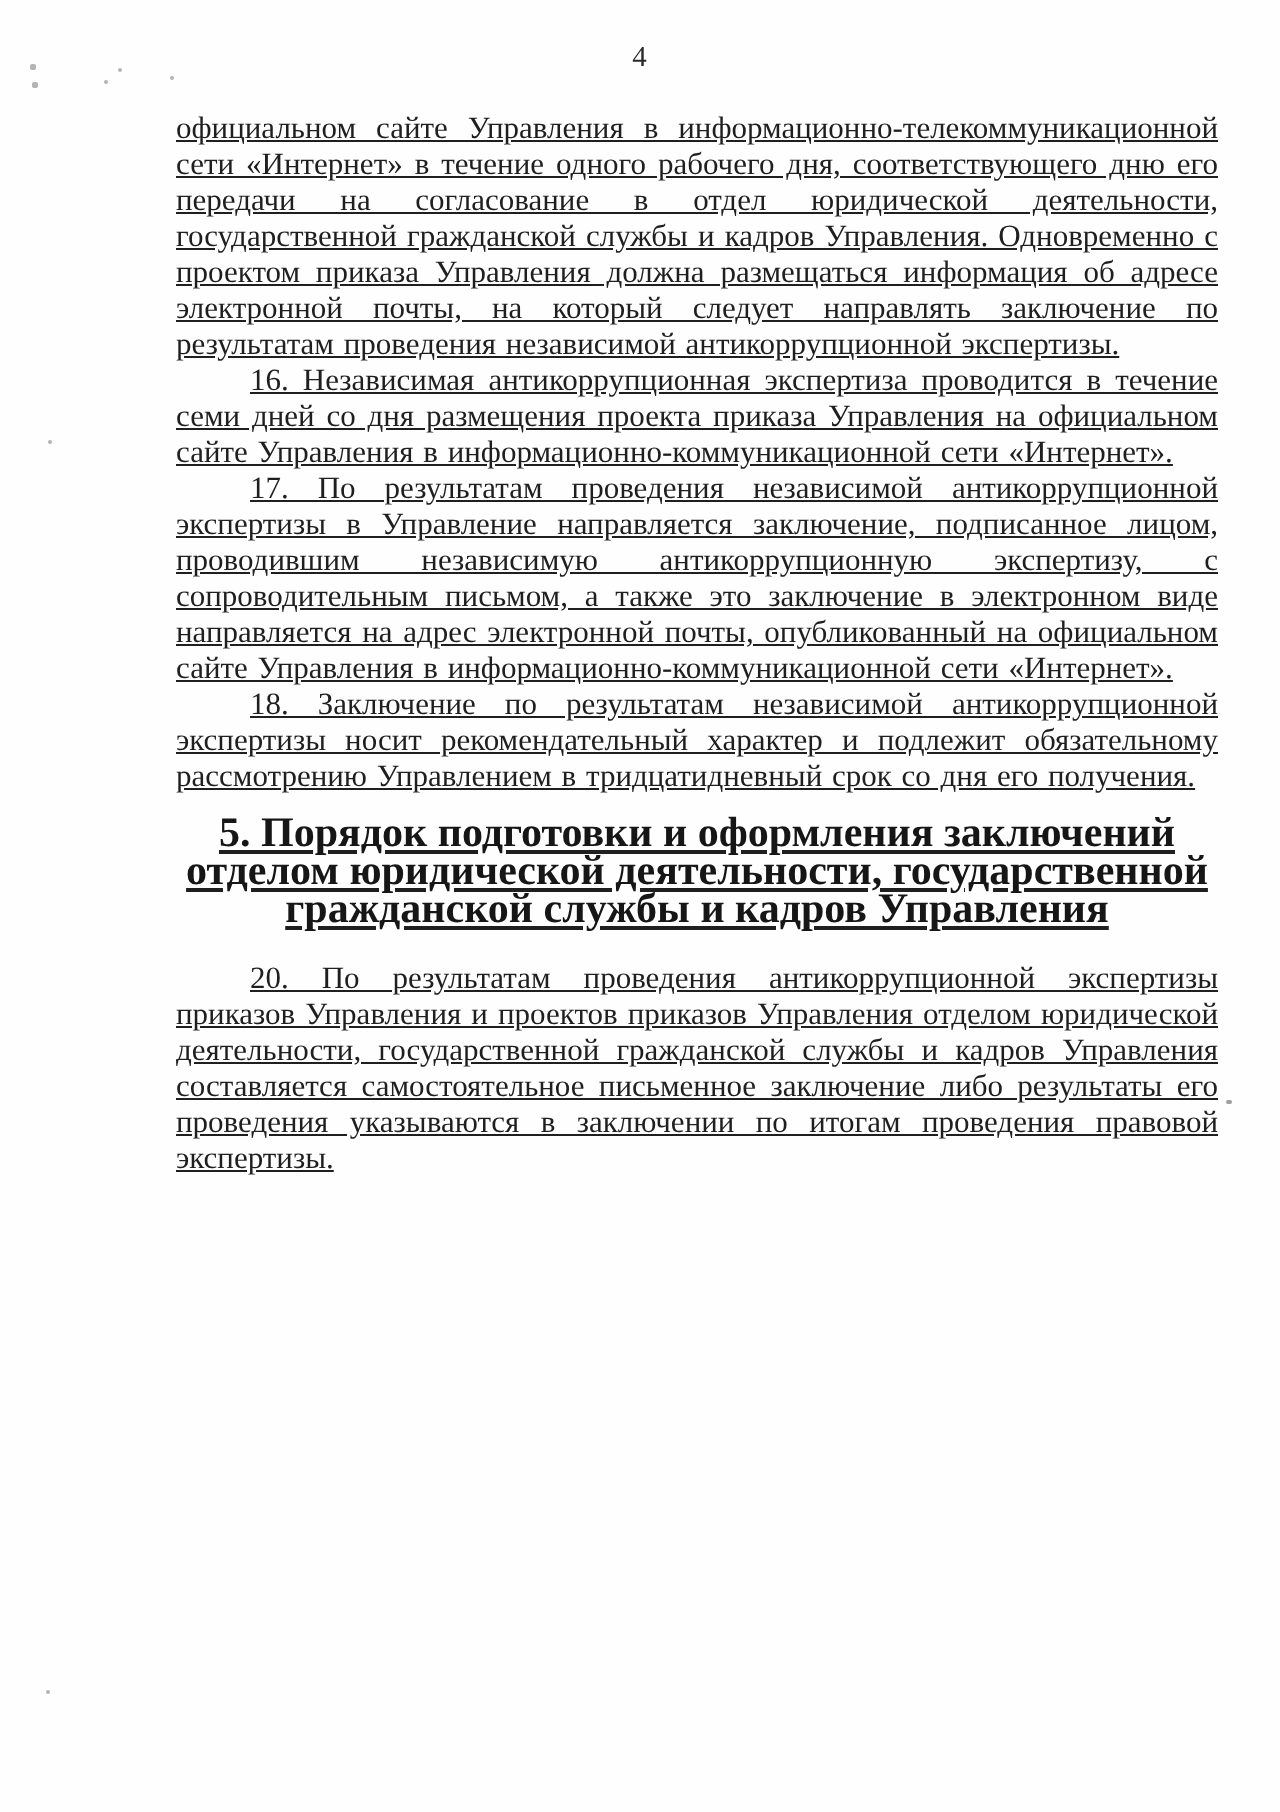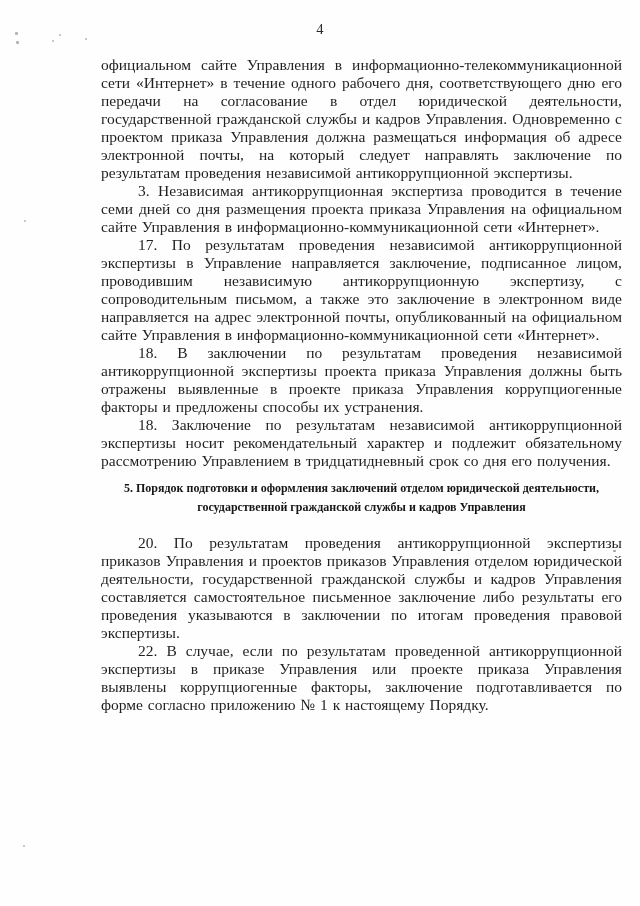--- a/index.html
+++ b/index.html
@@ -24,37 +24,38 @@
     left: 0;
     width: 100%;
     text-align: center;
     font-size: 14.5px;
     color: #2a2a2a;
     letter-spacing: 0.5px;
   }
   .content {
     position: absolute;
     top: 56px;
-    left: 101px;
+    left: 88px;
     width: 521px;
     font-size: 15.5px;
     line-height: 18px;
     text-align: justify;
+    text-decoration: underline;
   }
   .para {
     margin: 0;
     text-indent: 37px;
     word-spacing: 1px;
   }
   .para.no-indent {
     text-indent: 0;
   }
   .section-heading {
     margin: 9px 0 17px 0;
-    font-size: 12px;
+    font-size: 21px;
     line-height: 19px;
     font-weight: bold;
     text-align: center;
     text-indent: 0;
     color: #161616;
   }
   
   .speck {
     position: absolute;
     width: 3px;
@@ -75,35 +76,33 @@
 <body>
 
 <div class="page">
 
   <div class="page-number">4</div>
 
   <div class="content">
 
     <p class="para no-indent">официальном сайте Управления в информационно-телекоммуникационной сети «Интернет» в течение одного рабочего дня, соответствующего дню его передачи на согласование в отдел юридической деятельности, государственной гражданской службы и кадров Управления. Одновременно с проектом приказа Управления должна размещаться информация об адресе электронной почты, на который следует направлять заключение по результатам проведения независимой антикоррупционной экспертизы.</p>
 
-    <p class="para">3. Независимая антикоррупционная экспертиза проводится в течение семи дней со дня размещения проекта приказа Управления на официальном сайте Управления в информационно-коммуникационной сети «Интернет».</p>
+    <p class="para">16. Независимая антикоррупционная экспертиза проводится в течение семи дней со дня размещения проекта приказа Управления на официальном сайте Управления в информационно-коммуникационной сети «Интернет».</p>
 
     <p class="para">17. По результатам проведения независимой антикоррупционной экспертизы в Управление направляется заключение, подписанное лицом, проводившим независимую антикоррупционную экспертизу, с сопроводительным письмом, а также это заключение в электронном виде направляется на адрес электронной почты, опубликованный на официальном сайте Управления в информационно-коммуникационной сети «Интернет».</p>
 
-    <p class="para">18. В заключении по результатам проведения независимой антикоррупционной экспертизы проекта приказа Управления должны быть отражены выявленные в проекте приказа Управления коррупциогенные факторы и предложены способы их устранения.</p>
 
     <p class="para">18. Заключение по результатам независимой антикоррупционной экспертизы носит рекомендательный характер и подлежит обязательному рассмотрению Управлением в тридцатидневный срок со дня его получения.</p>
 
 
     <h2 class="section-heading">5. Порядок подготовки и оформления заключений отделом юридической деятельности, государственной гражданской службы и кадров Управления</h2>
 
     <p class="para">20. По результатам проведения антикоррупционной экспертизы приказов Управления и проектов приказов Управления отделом юридической деятельности, государственной гражданской службы и кадров Управления составляется самостоятельное письменное заключение либо результаты его проведения указываются в заключении по итогам проведения правовой экспертизы.</p>
 
 
-    <p class="para">22. В случае, если по результатам проведенной антикоррупционной экспертизы в приказе Управления или проекте приказа Управления выявлены коррупциогенные факторы, заключение подготавливается по форме согласно приложению № 1 к настоящему Порядку.</p>
 
   </div>
 
   <div class="speck s1"></div>
   <div class="speck s2"></div>
   <div class="speck s3"></div>
   <div class="speck s4"></div>
   <div class="speck s5"></div>
   <div class="speck s6"></div>
   <div class="speck s7"></div>

